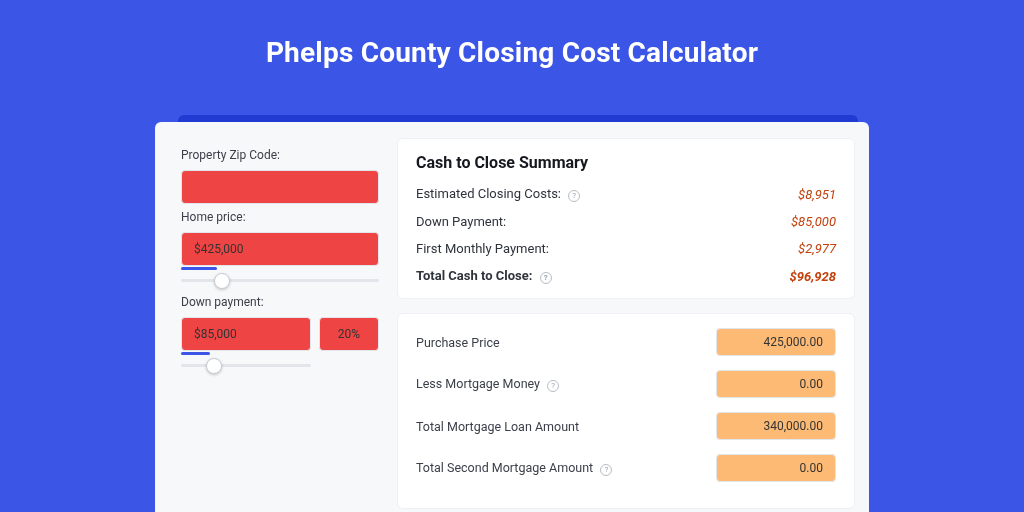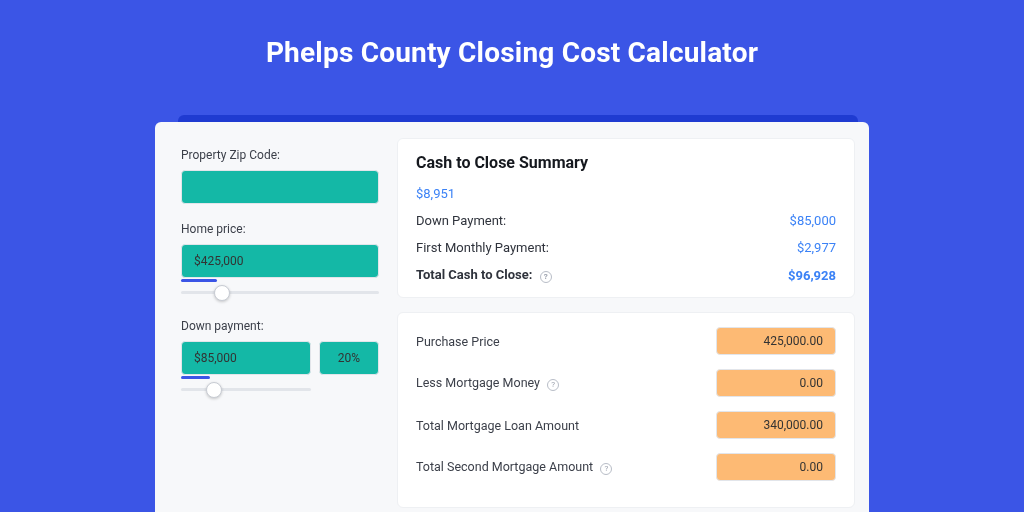--- a/index.html
+++ b/index.html
@@ -5,37 +5,37 @@
   * { box-sizing: border-box; margin: 0; padding: 0; font-family: -apple-system, BlinkMacSystemFont, "Segoe UI", Roboto, Helvetica, Arial, sans-serif; }
   body { width: 1024px; height: 512px; overflow: hidden; background: #3B55E6; }
   .stage { width: 1024px; height: 512px; position: relative; }
   .title { color: #fff; font-size: 28px; font-weight: 700; text-align: center; padding-top: 36px; letter-spacing: 0.2px; }
   .shadow-card { position: absolute; left: 178px; top: 115px; width: 680px; height: 420px; background: #1F3BD1; border-radius: 6px; }
   .card { position: absolute; left: 155px; top: 122px; width: 714px; height: 430px; background: #F7F8FA; border-radius: 6px; overflow: hidden; }
   .card-inner { display: flex; height: 100%; }
   .left { width: 242px; padding: 26px 18px 0 26px; }
   .right { flex: 1; padding: 16px 14px 0 0; }
   .field-label { font-size: 12px; color: #3b3f49; margin-bottom: 8px; display: block; }
-  .input, .input-small, .ro-input { background: #14b8a6; border: 1px solid #E2E5EA; border-radius: 4px; height: 34px; font-size: 12px; color: #333; padding: 0 12px; width: 100%; }
-  .group { margin-bottom: 18px; }
+  .input, .input-small, .ro-input { background: #ef4444; border: 1px solid #E2E5EA; border-radius: 4px; height: 34px; font-size: 12px; color: #333; padding: 0 12px; width: 100%; }
+  .group { margin-bottom: 6px; }
   .slider-wrap { position: relative; margin-top: 4px; }
   .slider { -webkit-appearance: none; appearance: none; width: 100%; height: 3px; background: #E2E5EA; border-radius: 2px; outline: none; position: relative; top: -3px; }
   .slider::-webkit-slider-thumb { -webkit-appearance: none; width: 16px; height: 16px; border-radius: 50%; background: #fff; border: 1px solid #C8CCD4; box-shadow: 0 1px 3px rgba(0,0,0,.2); cursor: pointer; }
   .slider::-moz-range-thumb { width: 16px; height: 16px; border-radius: 50%; background: #fff; border: 1px solid #C8CCD4; box-shadow: 0 1px 3px rgba(0,0,0,.2); cursor: pointer; }
   .slider-fill { position: absolute; left: 0; top: -3px; height: 3px; background: #3B55E6; border-radius: 2px; }
   .row { display: flex; gap: 8px; }
   .row .input { flex: 1; }
   .input-small { width: 60px; text-align: center; }
   .link { color: #3B55E6; font-size: 12px; }
 
   .panel { background: #fff; border: 1px solid #EEF0F3; border-radius: 6px; padding: 14px 18px 12px 18px; margin-bottom: 14px; }
   .panel-title { font-size: 16px; font-weight: 700; color: #15181E; margin-bottom: 14px; }
   .sum-row { display: flex; justify-content: space-between; align-items: center; font-size: 13px; color: #2f333c; margin-bottom: 12px; }
   .sum-row:last-child { margin-bottom: 2px; }
-  .sum-row .val { color: #3b82f6; }
+  .sum-row .val { color: #c2410c; font-style: italic; }
   .sum-row.total { font-weight: 700; }
   .help { display: inline-flex; align-items: center; justify-content: center; width: 12px; height: 12px; border: 1px solid #B8BDC7; color: #9AA0AC; border-radius: 50%; font-size: 8px; margin-left: 4px; cursor: help; line-height: 1; }
 
   .ws-row { display: flex; justify-content: space-between; align-items: center; font-size: 12.5px; color: #3b3f49; margin-bottom: 14px; gap: 20px; }
   .ro-input { width: 120px; height: 28px; text-align: right; background: #fdba74; }
 </style>
 </head>
 <body>
 <div class="stage">
 
@@ -75,20 +75,24 @@
 
 
       </div>
 
       <div class="right">
 
         <div class="panel">
           <div class="panel-title">Cash to Close Summary</div>
 
           <div class="sum-row">
+            <span>
+              <span>Estimated Closing Costs:</span>
+              <span class="help">?</span>
+            </span>
             <span class="val">$8,951</span>
           </div>
           <div class="sum-row">
             <span>Down Payment:</span>
             <span class="val">$85,000</span>
           </div>
           <div class="sum-row">
             <span>First Monthly Payment:</span>
             <span class="val">$2,977</span>
           </div>

